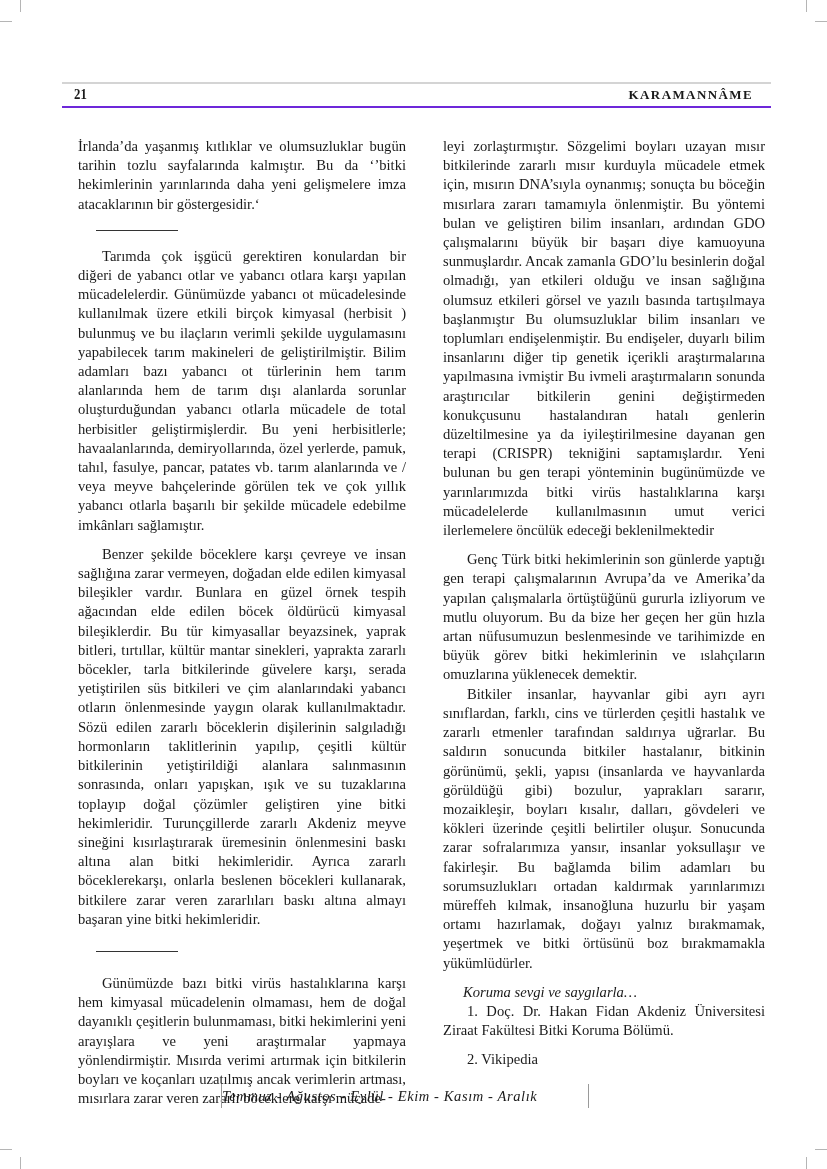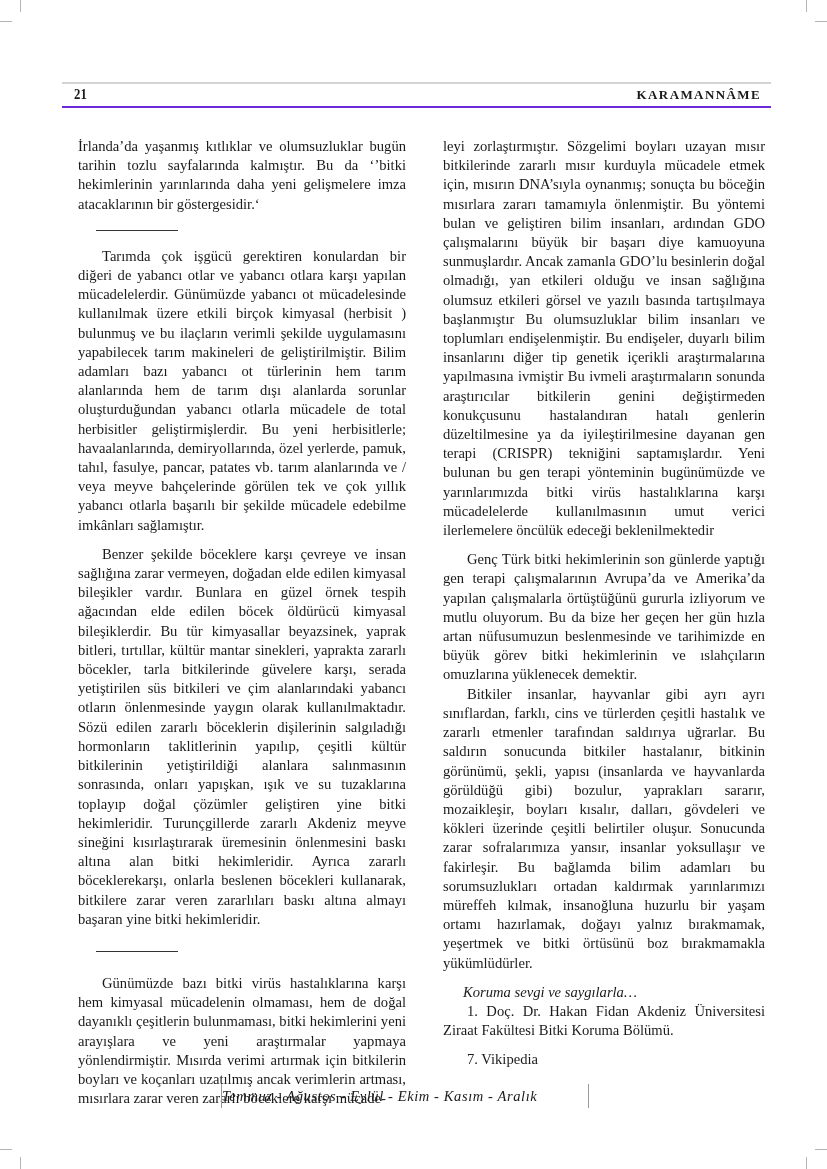--- a/index.html
+++ b/index.html
@@ -11,21 +11,21 @@
   .crop { position: absolute; background: #b5b5b5; }
   .header {
     position: absolute; left: 62px; top: 82px; width: 409px; width: 709px; height: 22px;
     border-top: 2px solid #d4d4d4; border-bottom: 2px solid #6d28d9;
   }
   .page-num {
     position: absolute; left: 12px; top: 2px; font-size: 15px; font-weight: bold;
     font-family: "Liberation Serif", serif; transform: scaleX(0.85); transform-origin: left;
   }
   .journal {
-    position: absolute; right: 10px; top: 3px; font-size: 13px; font-weight: bold; letter-spacing: 1.4px;
+    position: absolute; right: 18px; top: 3px; font-size: 13px; font-weight: bold; letter-spacing: 1.4px;
   }
   .col {
     position: absolute; top: 137px; width: 330px; font-size: 14.6px; line-height: 19.2px;
     text-align: justify;
     margin-left: 16px;
   }
   .col.left { left: 62px; width: 328px; }
   .col.right { left: 427px; width: 322px; top: 137px; }
   .col p { margin: 0; }
   .col p.ind { text-indent: 24px; }
@@ -70,16 +70,16 @@
 
 <div class="col right">
   <p>leyi zorlaştırmıştır. Sözgelimi boyları uzayan mısır bitkilerinde zararlı mısır kurduyla mücadele etmek için, mısırın DNA’sıyla oynanmış; sonuçta bu böceğin mısırlara zararı tamamıyla önlenmiştir. Bu yöntemi bulan ve geliştiren bilim insanları, ardından GDO çalışmalarını büyük bir başarı diye kamuoyuna sunmuşlardır. Ancak zamanla GDO’lu besinlerin doğal olmadığı, yan etkileri olduğu ve insan sağlığına olumsuz etkileri görsel ve yazılı basında tartışılmaya başlanmıştır Bu olumsuzluklar bilim insanları ve toplumları endişelenmiştir. Bu endişeler, duyarlı bilim insanlarını diğer tip genetik içerikli araştırmalarına yapılmasına ivmiştir Bu ivmeli araştırmaların sonunda  araştırıcılar bitkilerin genini değiştirmeden konukçusunu hastalandıran hatalı genlerin düzeltilmesine ya da iyileştirilmesine dayanan gen terapi (CRISPR) tekniğini saptamışlardır. Yeni bulunan bu gen terapi  yönteminin bugünümüzde ve yarınlarımızda  bitki virüs hastalıklarına karşı mücadelelerde kullanılmasının umut verici ilerlemelere öncülük edeceği beklenilmektedir</p>
   <div class="gap-s"></div>
   <p class="ind">Genç Türk bitki hekimlerinin son günlerde yaptığı gen terapi çalışmalarının Avrupa’da ve Amerika’da yapılan çalışmalarla örtüştüğünü gururla izliyorum ve mutlu oluyorum.  Bu da bize her geçen her gün hızla artan nüfusumuzun beslenmesinde ve tarihimizde en büyük görev bitki hekimlerinin ve ıslahçıların omuzlarına yüklenecek demektir.</p>
   <p class="ind">Bitkiler insanlar, hayvanlar gibi ayrı ayrı sınıflardan, farklı, cins ve türlerden çeşitli hastalık ve zararlı etmenler tarafından saldırıya uğrarlar. Bu saldırın sonucunda bitkiler hastalanır, bitkinin görünümü, şekli, yapısı (insanlarda ve hayvanlarda görüldüğü gibi) bozulur, yaprakları sararır, mozaikleşir, boyları kısalır, dalları, gövdeleri ve kökleri üzerinde çeşitli belirtiler oluşur. Sonucunda zarar sofralarımıza yansır, insanlar yoksullaşır ve fakirleşir. Bu bağlamda bilim adamları bu sorumsuzlukları ortadan kaldırmak yarınlarımızı müreffeh kılmak, insanoğluna huzurlu bir yaşam ortamı hazırlamak, doğayı yalnız bırakmamak, yeşertmek ve bitki örtüsünü boz bırakmamakla yükümlüdürler.</p>
   <div class="gap-s"></div>
   <p class="ital">Koruma sevgi ve saygılarla…</p>
   <p class="ind">1. Doç. Dr.  Hakan Fidan  Akdeniz  Üniversitesi Ziraat  Fakültesi Bitki  Koruma  Bölümü.</p>
   <div class="gap-s"></div>
-  <p class="ind">7. Vikipedia</p>
+  <p class="ind">2. Vikipedia</p>
 </div>
 
 <div class="footer">Temmuz - Ağustos - Eylül - Ekim - Kasım - Aralık</div>
 
 </body></html>

